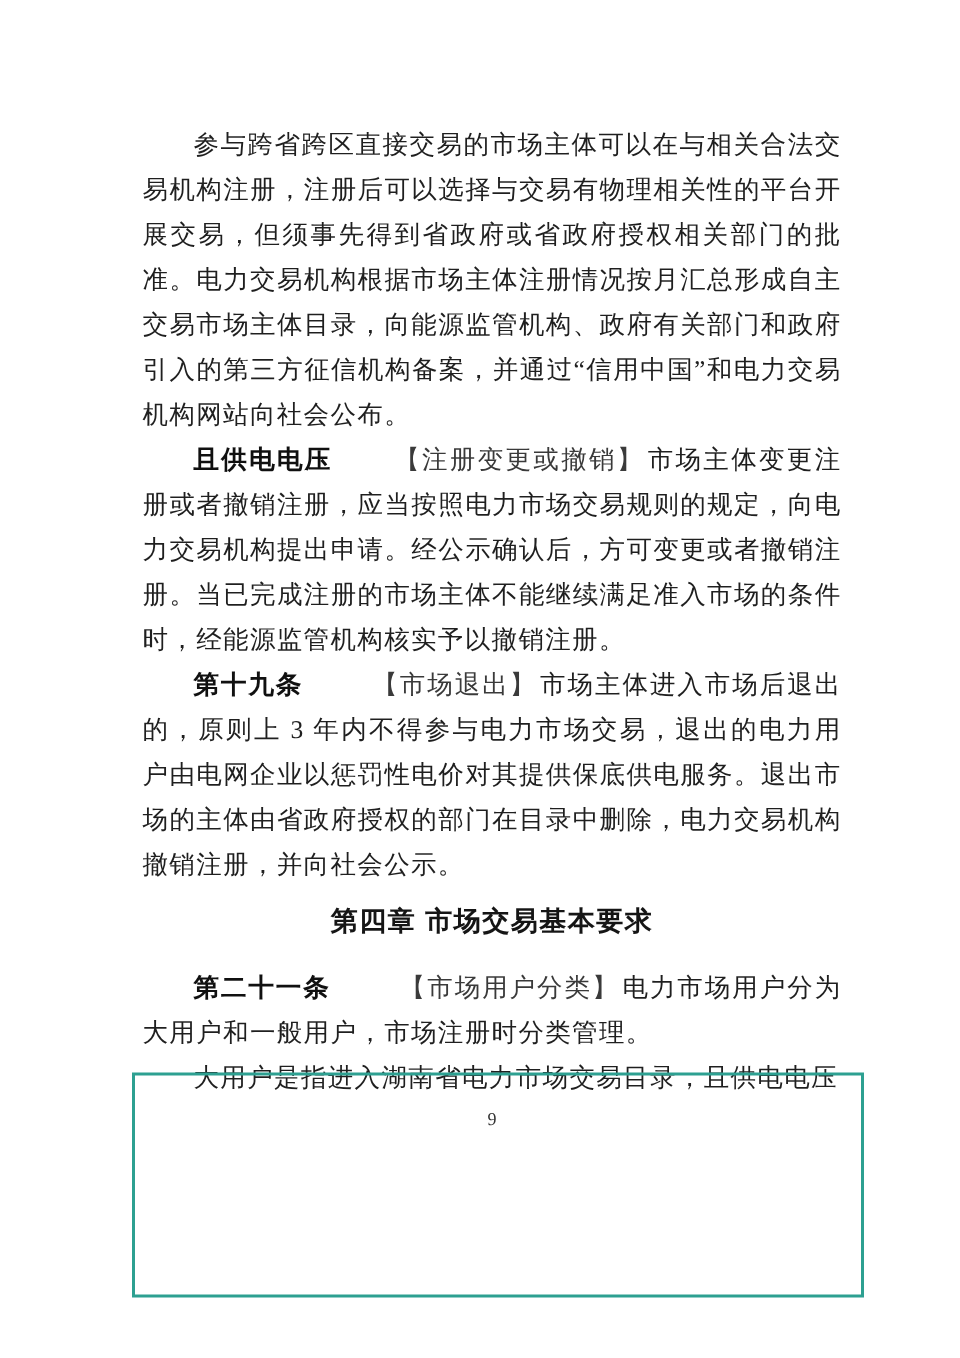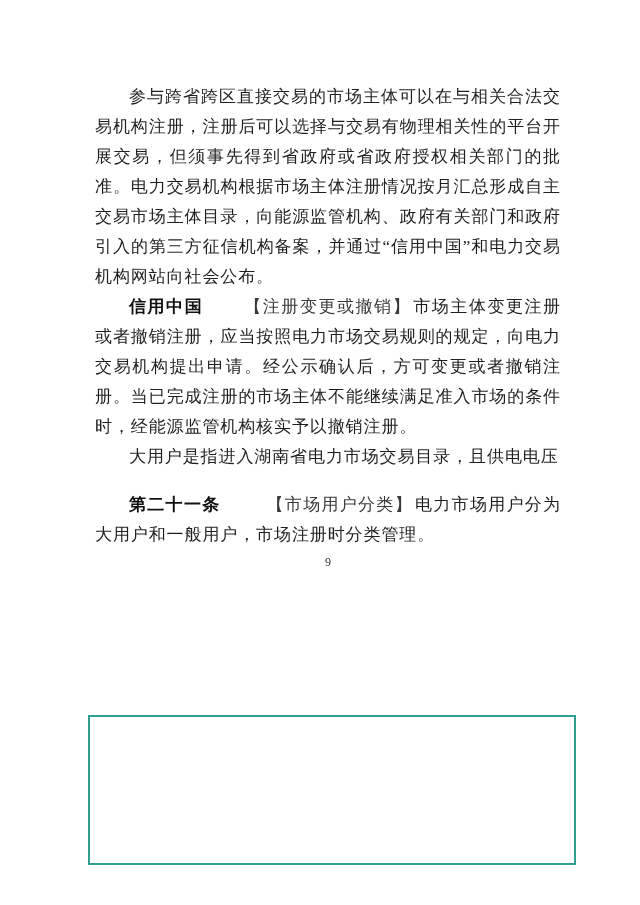--- a/index.html
+++ b/index.html
@@ -80,28 +80,30 @@
 </style>
 </head>
 <body>
 
 <div class="page">
 
   <div class="content">
 
     <p class="para">参与跨省跨区直接交易的市场主体可以在与相关合法交易机构注册，注册后可以选择与交易有物理相关性的平台开展交易，但须事先得到省政府或省政府授权相关部门的批准。电力交易机构根据市场主体注册情况按月汇总形成自主交易市场主体目录，向能源监管机构、政府有关部门和政府引入的第三方征信机构备案，并通过“信用中国”和电力交易机构网站向社会公布。</p>
 
-    <p class="para"><span class="art-num">信用中国</span><span class="art-tag">【注册变更或撤销】</span><span>市场主体变更注册或者撤销注册，应当按照电力市场交易规则的规定，向电力交易机构提出申请。经公示确认后，方可变更或者撤销注册。当已完成注册的市场主体不能继续满足准入市场的条件时，经能源监管机构核实予以撤销注册。</span></p>
+    <p class="para"><span class="art-num">且供电电压</span><span class="art-tag">【注册变更或撤销】</span><span>市场主体变更注册或者撤销注册，应当按照电力市场交易规则的规定，向电力交易机构提出申请。经公示确认后，方可变更或者撤销注册。当已完成注册的市场主体不能继续满足准入市场的条件时，经能源监管机构核实予以撤销注册。</span></p>
+
+    <p class="para"><span class="art-num wide">第十九条</span><span class="art-tag">【市场退出】</span><span>市场主体进入市场后退出的，原则上 3 年内不得参与电力市场交易，退出的电力用户由电网企业以惩罚性电价对其提供保底供电服务。退出市场的主体由省政府授权的部门在目录中删除，电力交易机构撤销注册，并向社会公示。</span></p>
 
 
+    <h2 class="chapter">第四章 市场交易基本要求</h2>
 
+    <p class="para boxed-first"><span class="art-num wide">第二十一条</span><span class="art-tag">【市场用户分类】</span><span>电力市场用户分为大用户和一般用户，市场注册时分类管理。</span></p>
 
     <p class="para">大用户是指进入湖南省电力市场交易目录，且供电电压</p>
-
-    <p class="para boxed-first"><span class="art-num wide">第二十一条</span><span class="art-tag">【市场用户分类】</span><span>电力市场用户分为大用户和一般用户，市场注册时分类管理。</span></p>
 
     <div class="pagenum">9</div>
 
   </div>
 
   <div class="hl-box"></div>
 
 </div>
 
 </body></html>

